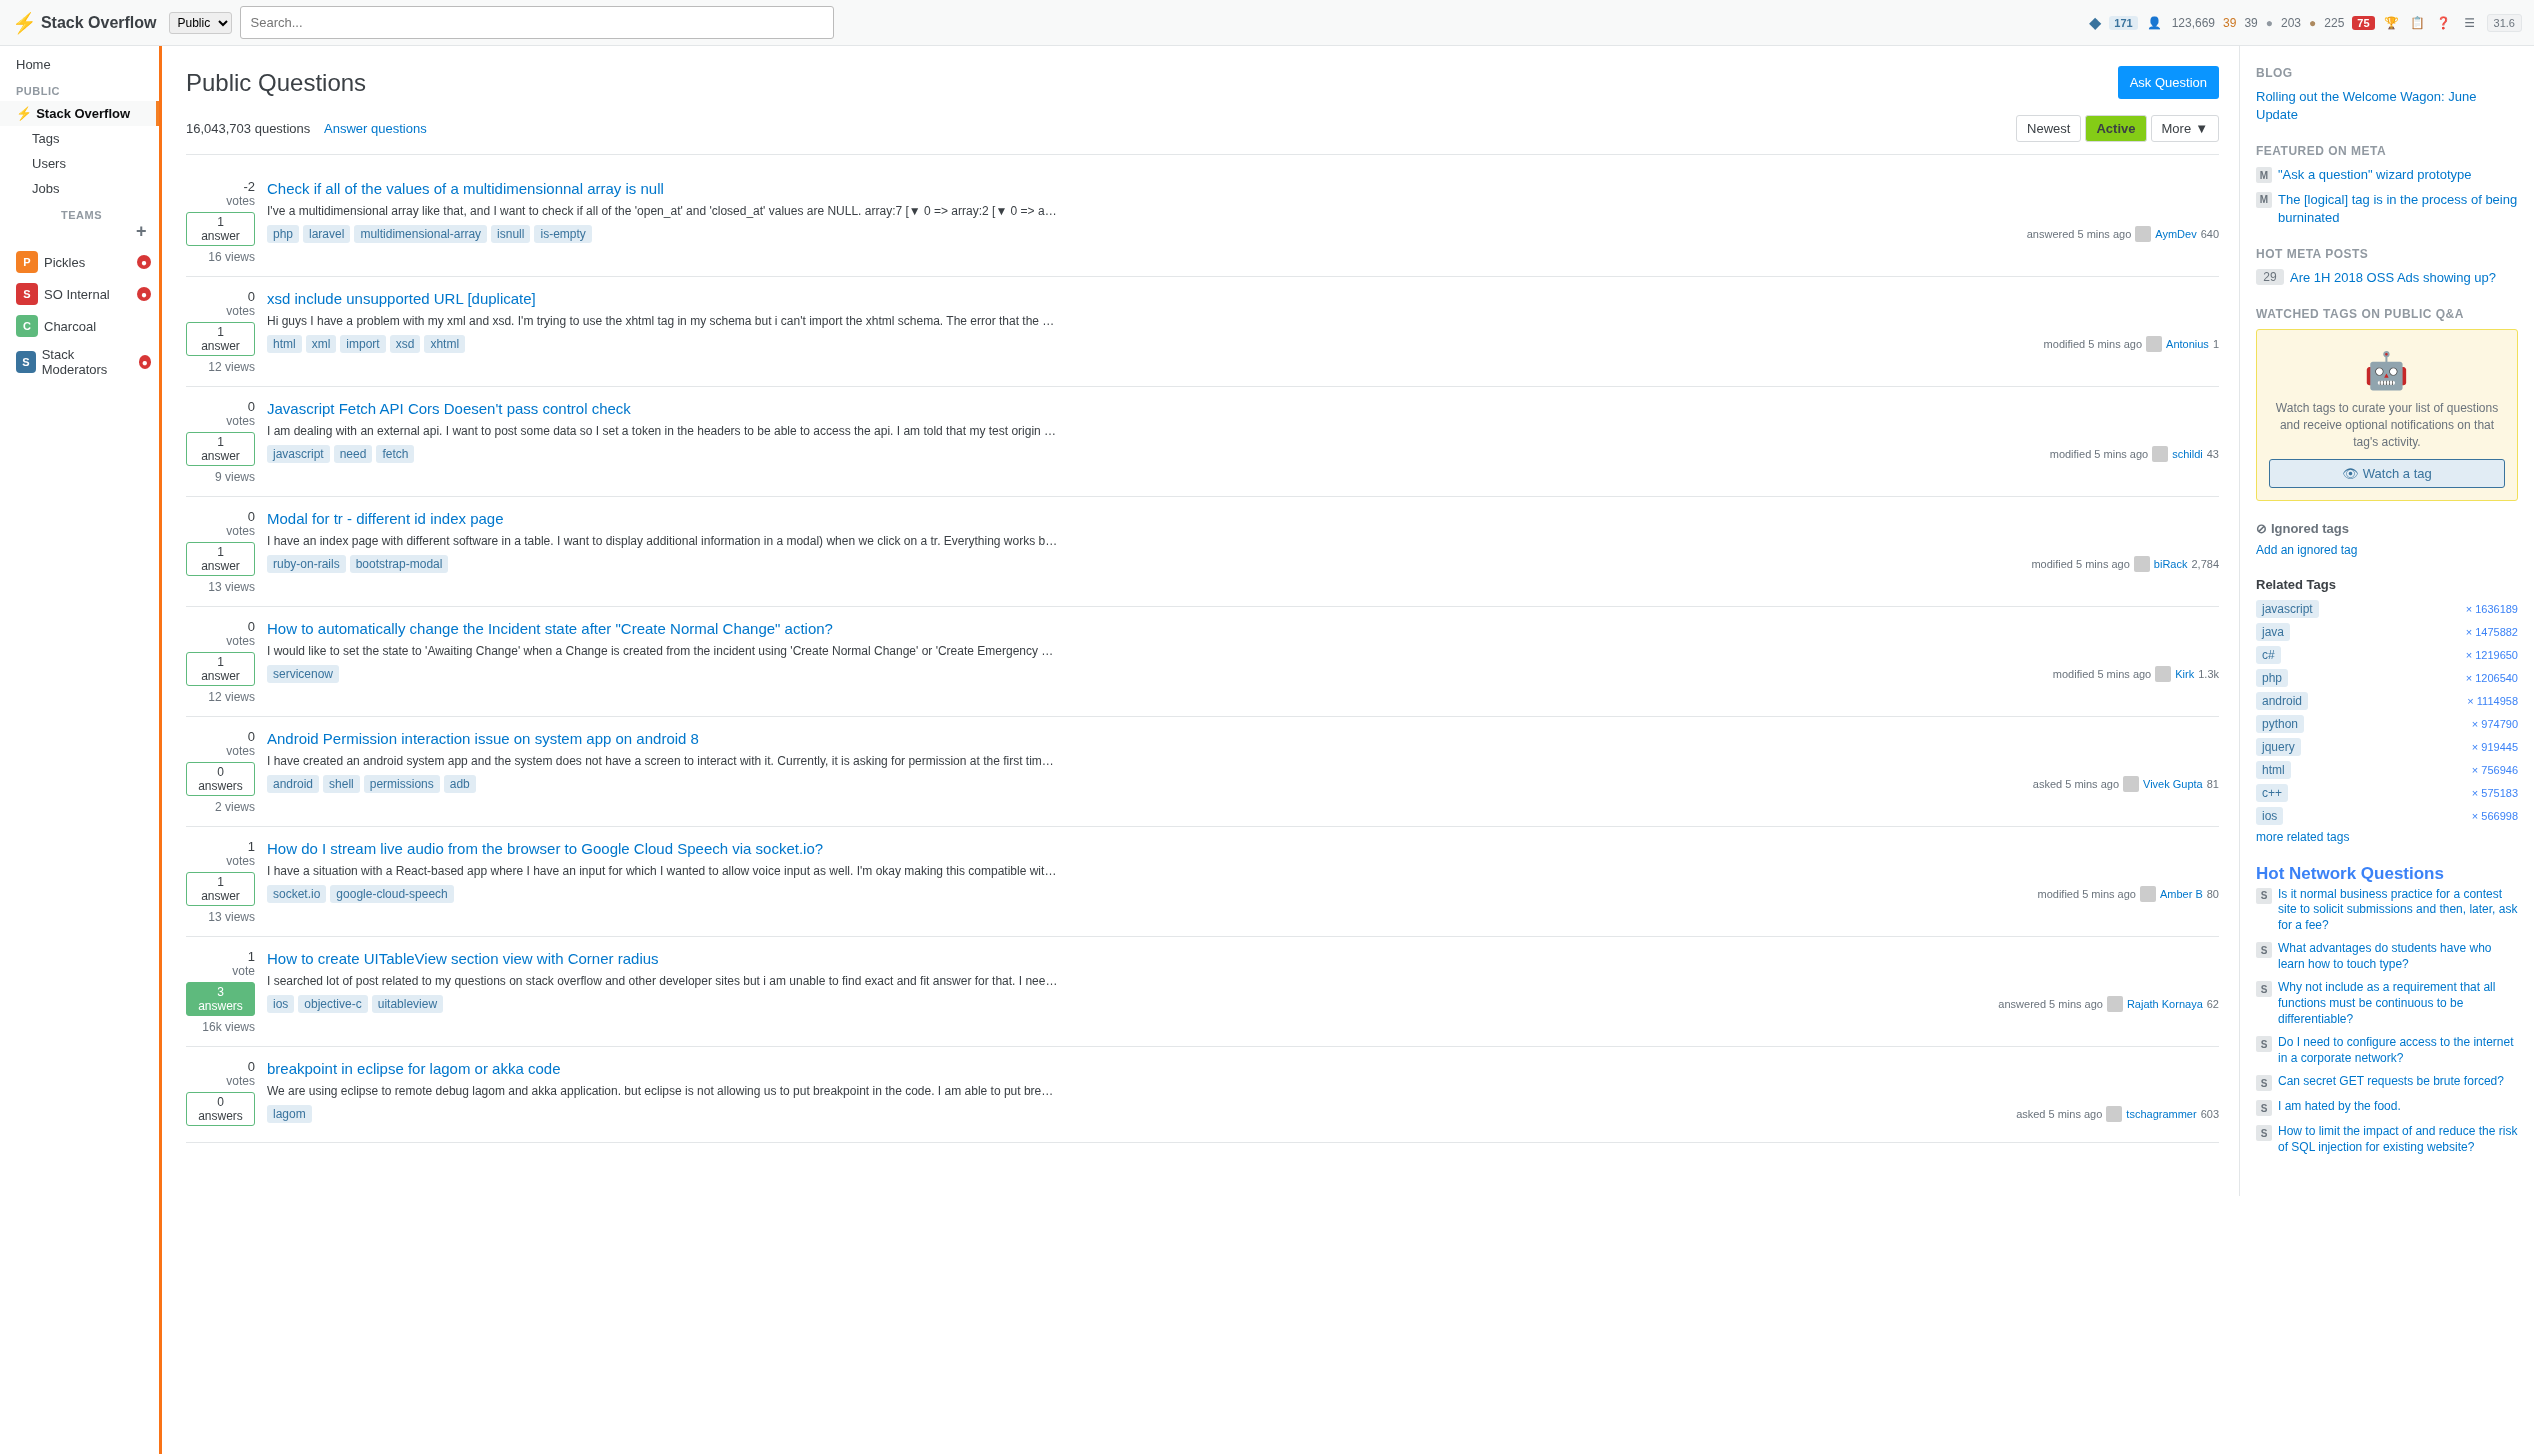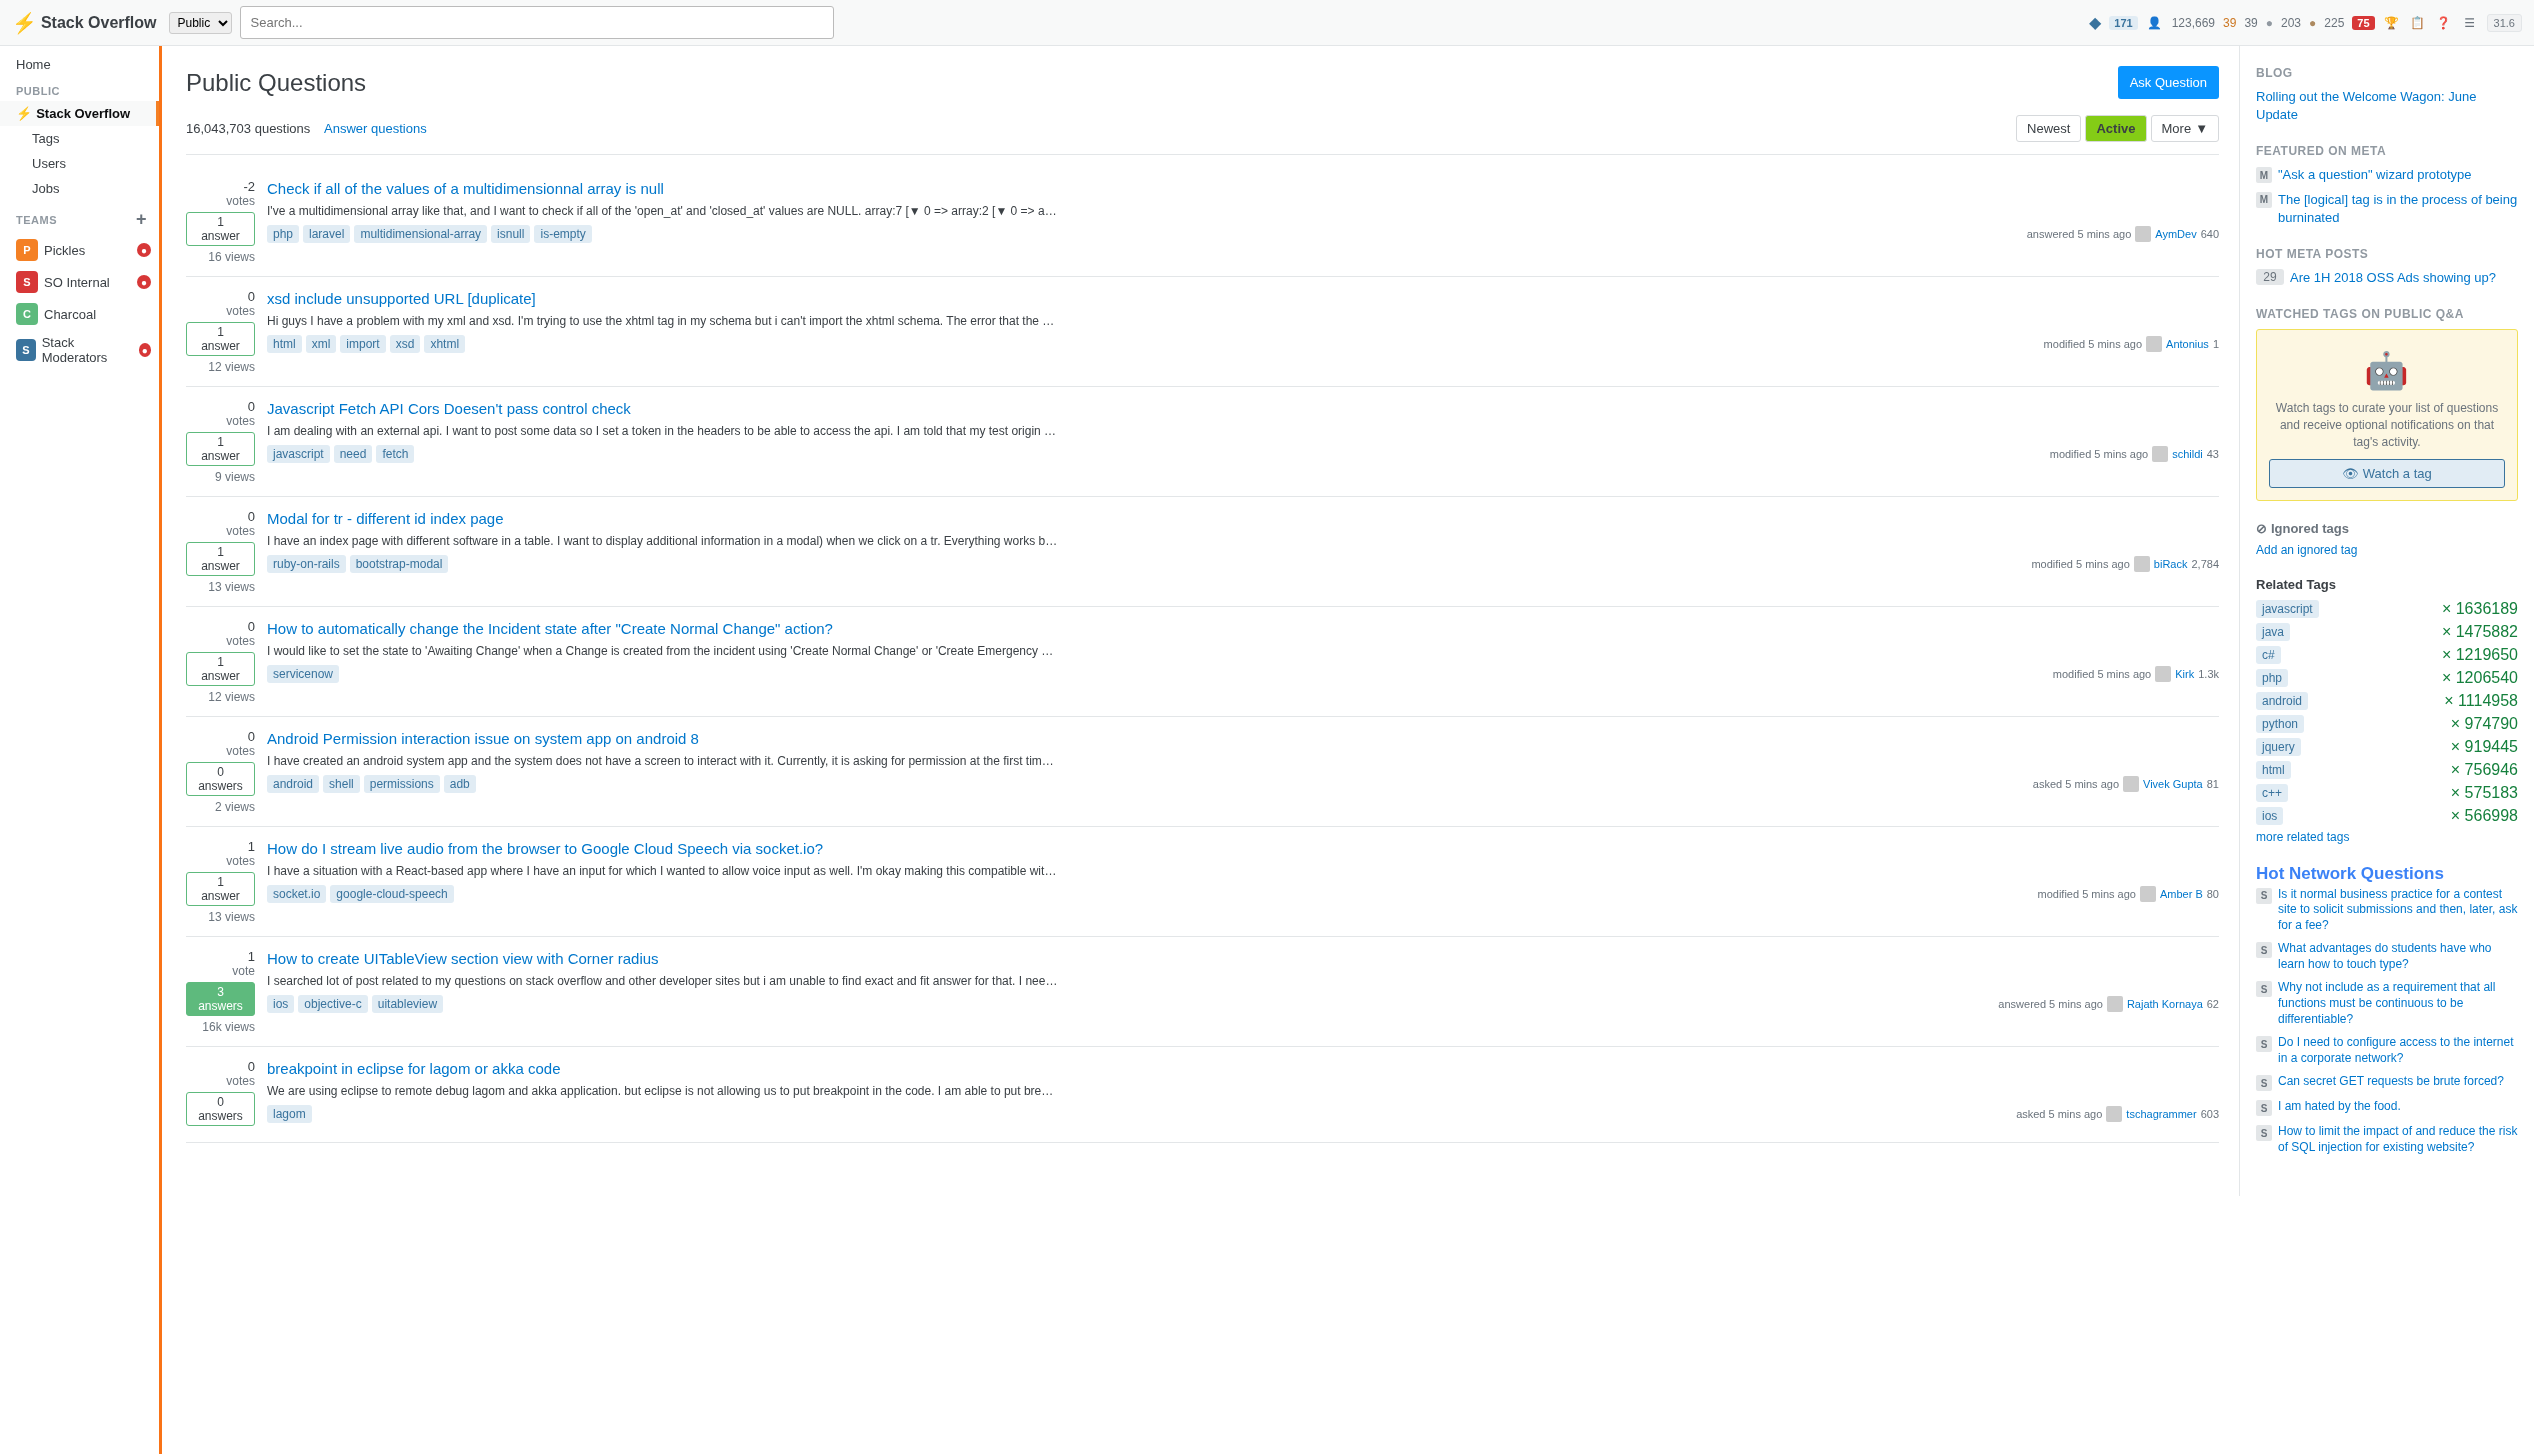--- a/index.html
+++ b/index.html
@@ -81,21 +81,21 @@
     .hot-meta-count { background: #e3e6e8; border-radius: 3px; padding: 1px 5px; font-size: 12px; color: #6a737c; min-width: 28px; text-align: center; }
     .watched-tags-area { background: #fdf7e2; border: 1px solid #f1e05a; border-radius: 3px; padding: 12px; margin-bottom: 8px; }
     .watched-icon-area { text-align: center; margin: 8px 0; }
     .watched-desc { font-size: 12px; color: #6a737c; text-align: center; margin-bottom: 8px; line-height: 1.4; }
     .watch-tag-btn { border: 1px solid #39739d; color: #39739d; background: #e1ecf4; border-radius: 3px; padding: 6px 12px; font-size: 13px; cursor: pointer; width: 100%; display: flex; align-items: center; justify-content: center; gap: 4px; }
     .ignored-tags-title { font-size: 13px; font-weight: 600; color: #6a737c; display: flex; align-items: center; gap: 4px; margin-bottom: 6px; }
     .add-ignored-link { font-size: 12px; color: #0077cc; cursor: pointer; }
     .related-tags-title { font-size: 13px; font-weight: 600; color: #3b4045; margin-bottom: 8px; }
     .related-tag-item { display: flex; align-items: center; justify-content: space-between; margin-bottom: 5px; }
     .related-tag { display: inline-block; background: #e1ecf4; color: #39739d; border-radius: 3px; padding: 2px 6px; font-size: 12px; cursor: pointer; }
-    .related-tag-count { font-size: 16px; color: #15803d; }
+    .related-tag-count { font-size: 11px; color: #3b82f6; }
     .more-related { font-size: 12px; color: #0077cc; cursor: pointer; display: block; margin-top: 4px; }
 
     .hot-network-title { font-size: 17px; font-weight: 600; color: #3b82f6; margin-bottom: 3px; }
     .hot-network-item { display: flex; align-items: flex-start; gap: 6px; margin-bottom: 8px; font-size: 12px; color: #0077cc; cursor: pointer; line-height: 1.3; }
     .hot-network-site-icon { width: 16px; height: 16px; border-radius: 2px; display: inline-flex; align-items: center; justify-content: center; font-size: 10px; font-weight: bold; background: #e3e6e8; color: #6a737c; flex-shrink: 0; margin-top: 1px; }
 
     .answer-link { color: #0077cc; cursor: pointer; font-size: 13px; }
 
     .topbar-diamond { color: #39739d; font-size: 16px; }
   </style>
@@ -145,21 +145,21 @@
     <div class="sidebar-nav-item" style="padding-left: 32px;">
       <span>Tags</span>
     </div>
     <div class="sidebar-nav-item" style="padding-left: 32px;">
       <span>Users</span>
     </div>
     <div class="sidebar-nav-item" style="padding-left: 32px;">
       <span>Jobs</span>
     </div>
 
-    <div class="sidebar-section-title" style="display:flex; align-items:center; justify-content:space-between; padding-right:12px;">
+    <div class="sidebar-section-title" style="display:flex; align-items:center; justify-content:space-between; padding-right:12px;flex-direction:column;">
       <span>TEAMS</span>
       <span class="sidebar-add">+</span>
     </div>
 
     <div class="sidebar-team-item">
       <span class="sidebar-team-dot" style="background:#f48024;">P</span>
       <span class="sidebar-team-label">Pickles</span>
       <span class="sidebar-badge-red">●</span>
     </div>
     <div class="sidebar-team-item">

